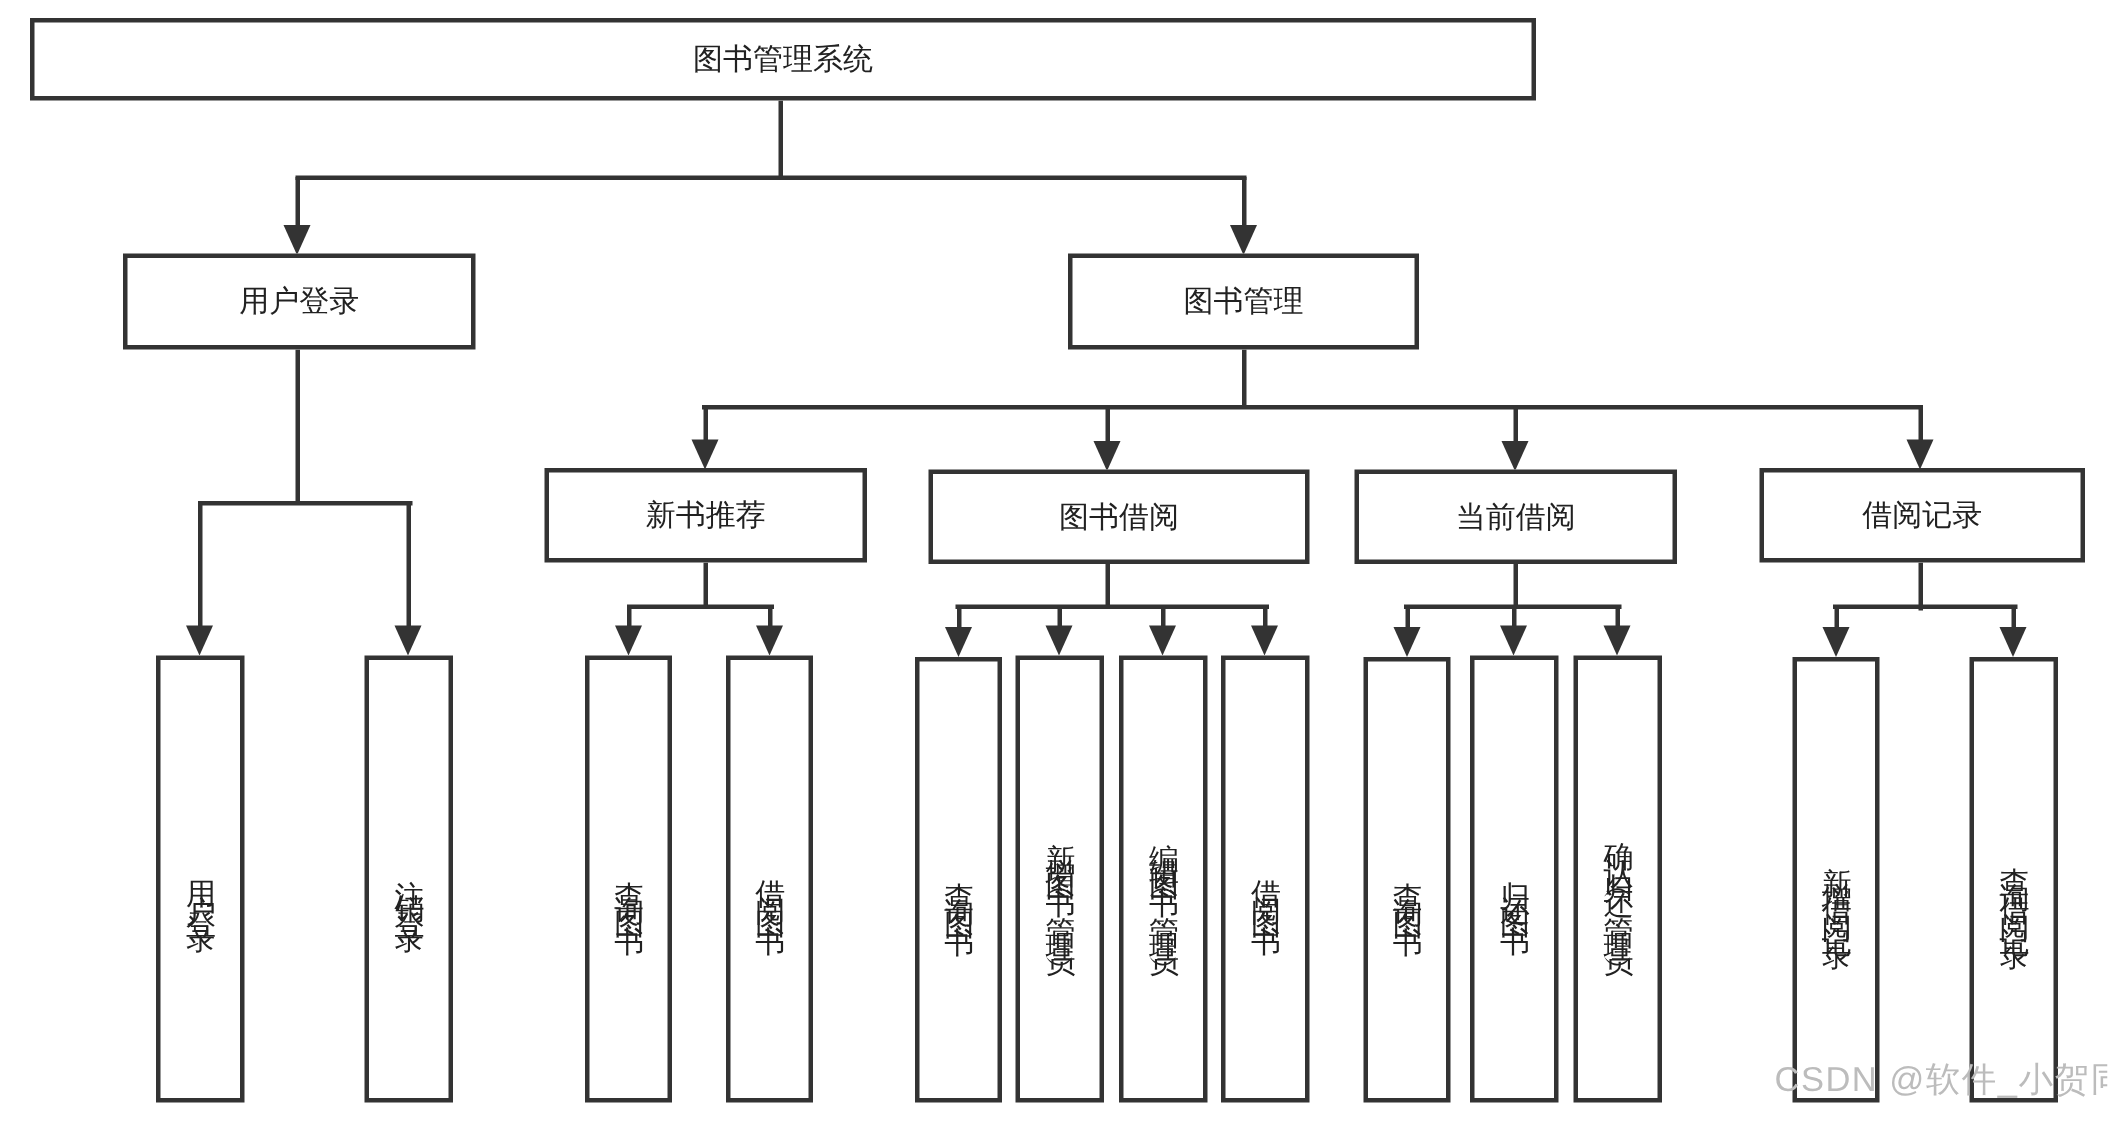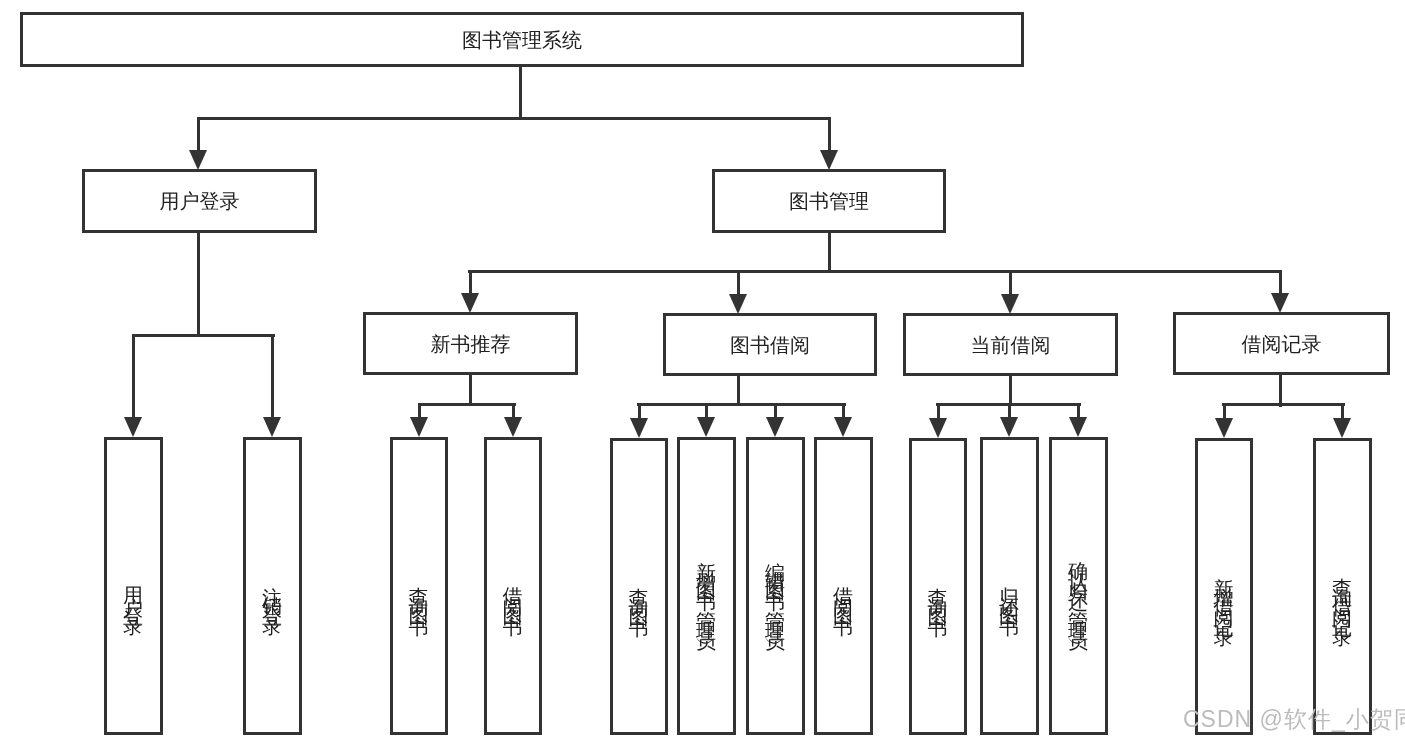--- a/index.html
+++ b/index.html
@@ -119,21 +119,21 @@
     </div>
     <div class="node" style="left: 82px; top: 169px; width: 235px; height: 64px;">
       <span>用户登录</span>
     </div>
     <div class="node" style="left: 363px; top: 312px; width: 215px; height: 63px;">
       <span>新书推荐</span>
     </div>
     <div class="node" style="left: 712px; top: 169px; width: 234px; height: 64px;">
       <span>图书管理</span>
     </div>
-    <div class="node" style="left: 663px; top: 313px; width: 214px; height: 63px; justify-content: center;">
+    <div class="node" style="left: 619px; top: 313px; width: 254px; height: 63px; justify-content: center;">
       <span>图书借阅</span>
     </div>
     <div class="node" style="left: 1173px; top: 312px; width: 217px; height: 63px;">
       <span>借阅记录</span>
     </div>
     <div class="node" style="left: 903px; top: 313px; width: 215px; height: 63px;">
       <span>当前借阅</span>
     </div>
     <div class="node vertical" style="left: 104px; top: 437px; width: 59px; height: 298px;">
       <span>用户登录</span>

